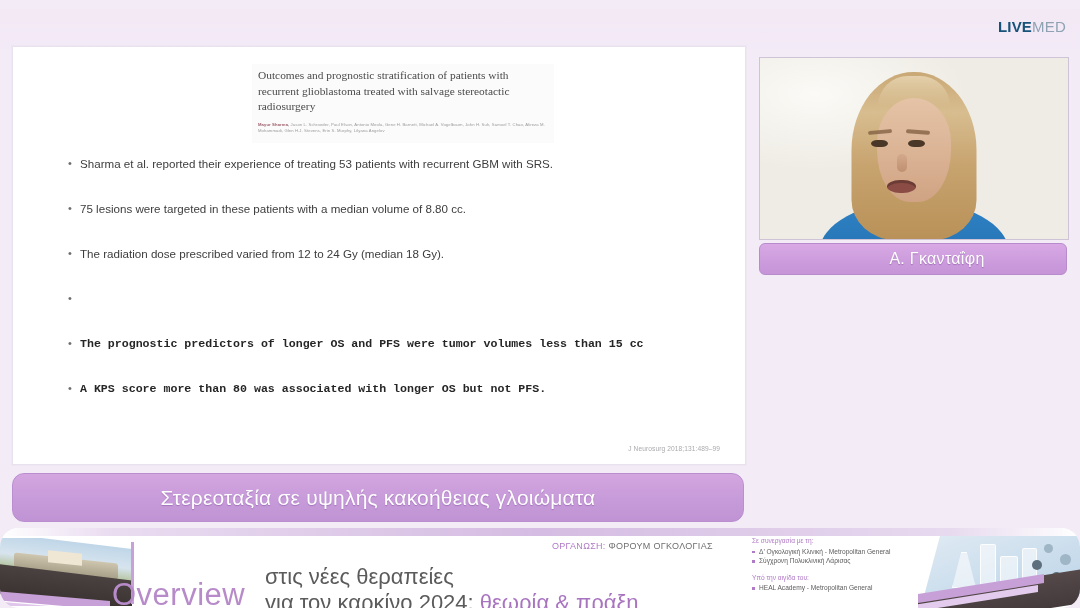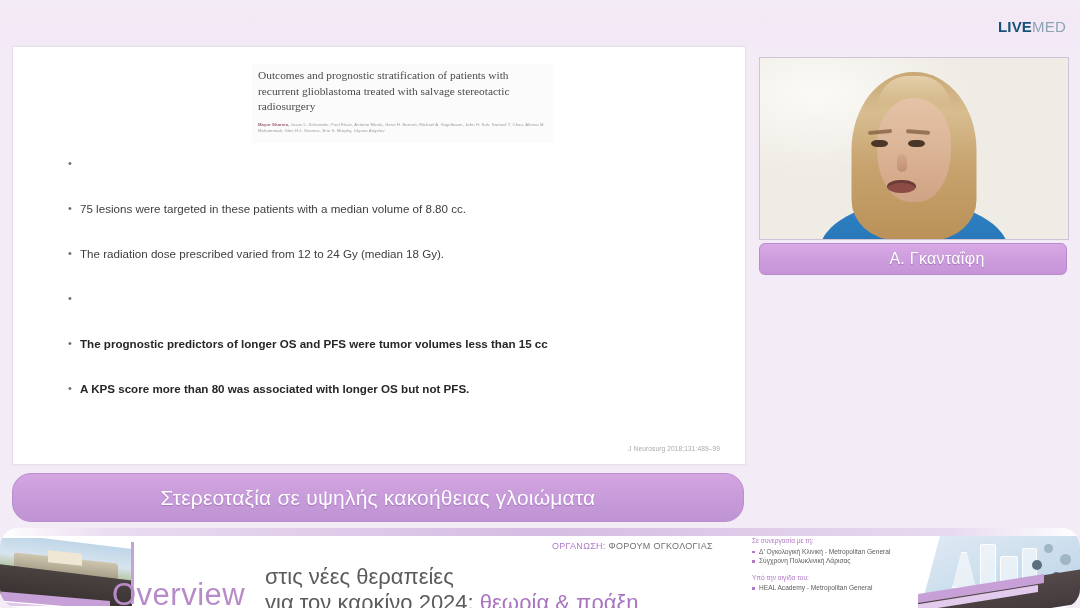--- a/index.html
+++ b/index.html
@@ -51,31 +51,31 @@
   .bullet{
     display:flex;align-items:flex-start;
     margin-bottom:28px;
   }
   .bullet .dot{
     width:12px;flex:0 0 12px;color:#6d6d6d;font-size:11px;line-height:17px;
   }
   .bullet .txt{
     font-size:11.6px;line-height:17px;color:#3d3d3d;
   }
-  .bullet.strong .txt{font-weight:bold;color:#262626;}
+  .bullet.strong .txt{font-weight:bold;color:#262626;font-family:Liberation Mono, monospace;}
 
   .cite{
     position:absolute;right:25px;bottom:12px;
     font-size:6.6px;color:#aaa9ad;letter-spacing:.1px;
   }
 
   
   .title-banner{
     position:absolute;left:12px;top:473px;width:732px;height:49px;
-    border-radius:19px;
+    border-radius:12px;
     background:linear-gradient(180deg,#d3a6e0 0%,#c79ad9 55%,#c093d4 100%);
     border:1px solid #bb8ed0;
     display:flex;align-items:center;justify-content:center;
     box-sizing:border-box;
   }
   .title-banner span{
     color:#ffffff;font-size:21px;letter-spacing:.2px;
     text-shadow:0 1px 1px rgba(120,70,150,.45);
   }
 
@@ -248,20 +248,21 @@
 <div class="slide">
 
   <div class="paper-head">
     <div class="paper-title">Outcomes and prognostic stratification of patients with recurrent glioblastoma treated with salvage stereotactic radiosurgery</div>
     <div class="paper-authors"><b>Mayur Sharma,</b><span> Jason L. Schroeder, Paul Elson, Antonio Meola, Gene H. Barnett, Michael A. Vogelbaum, John H. Suh, Samuel T. Chao, Alireza M. Mohammadi, Glen H.J. Stevens, Erin S. Murphy, Lilyana Angelov</span></div>
   </div>
 
   <div class="bullets">
     <div class="bullet">
       <span class="dot">•</span>
+      <span class="txt">Sharma et al. reported their experience of treating 53 patients with recurrent GBM with SRS.</span>
     </div>
     <div class="bullet">
       <span class="dot">•</span>
       <span class="txt">75 lesions were targeted in these patients with a median volume of 8.80 cc.</span>
     </div>
     <div class="bullet">
       <span class="dot">•</span>
       <span class="txt">The radiation dose prescribed varied from 12 to 24 Gy (median 18 Gy).</span>
     </div>
     <div class="bullet">

